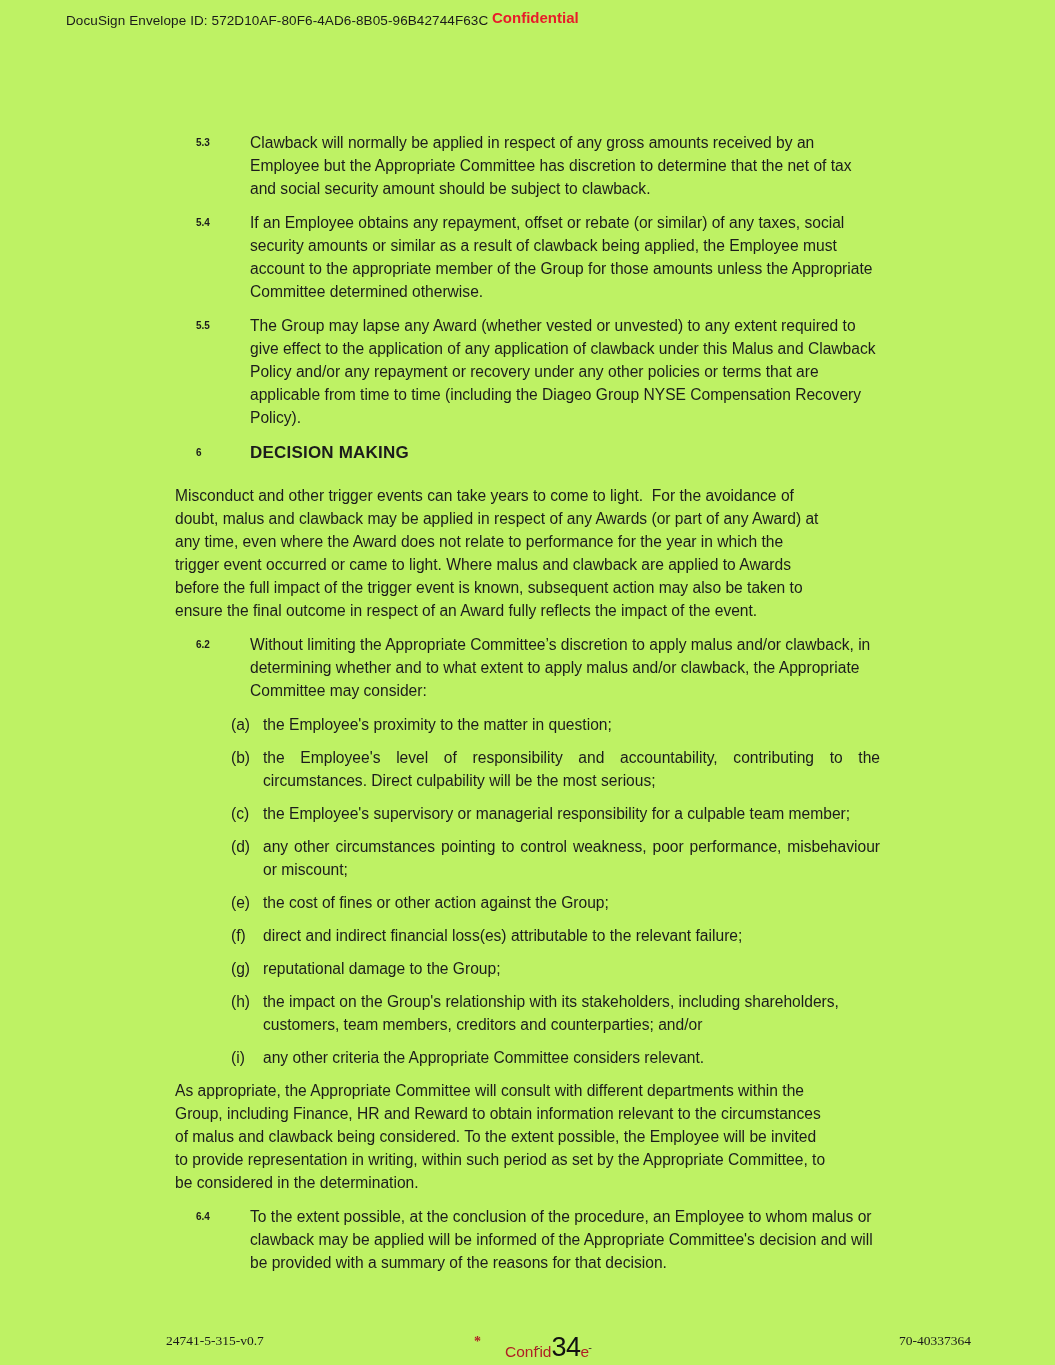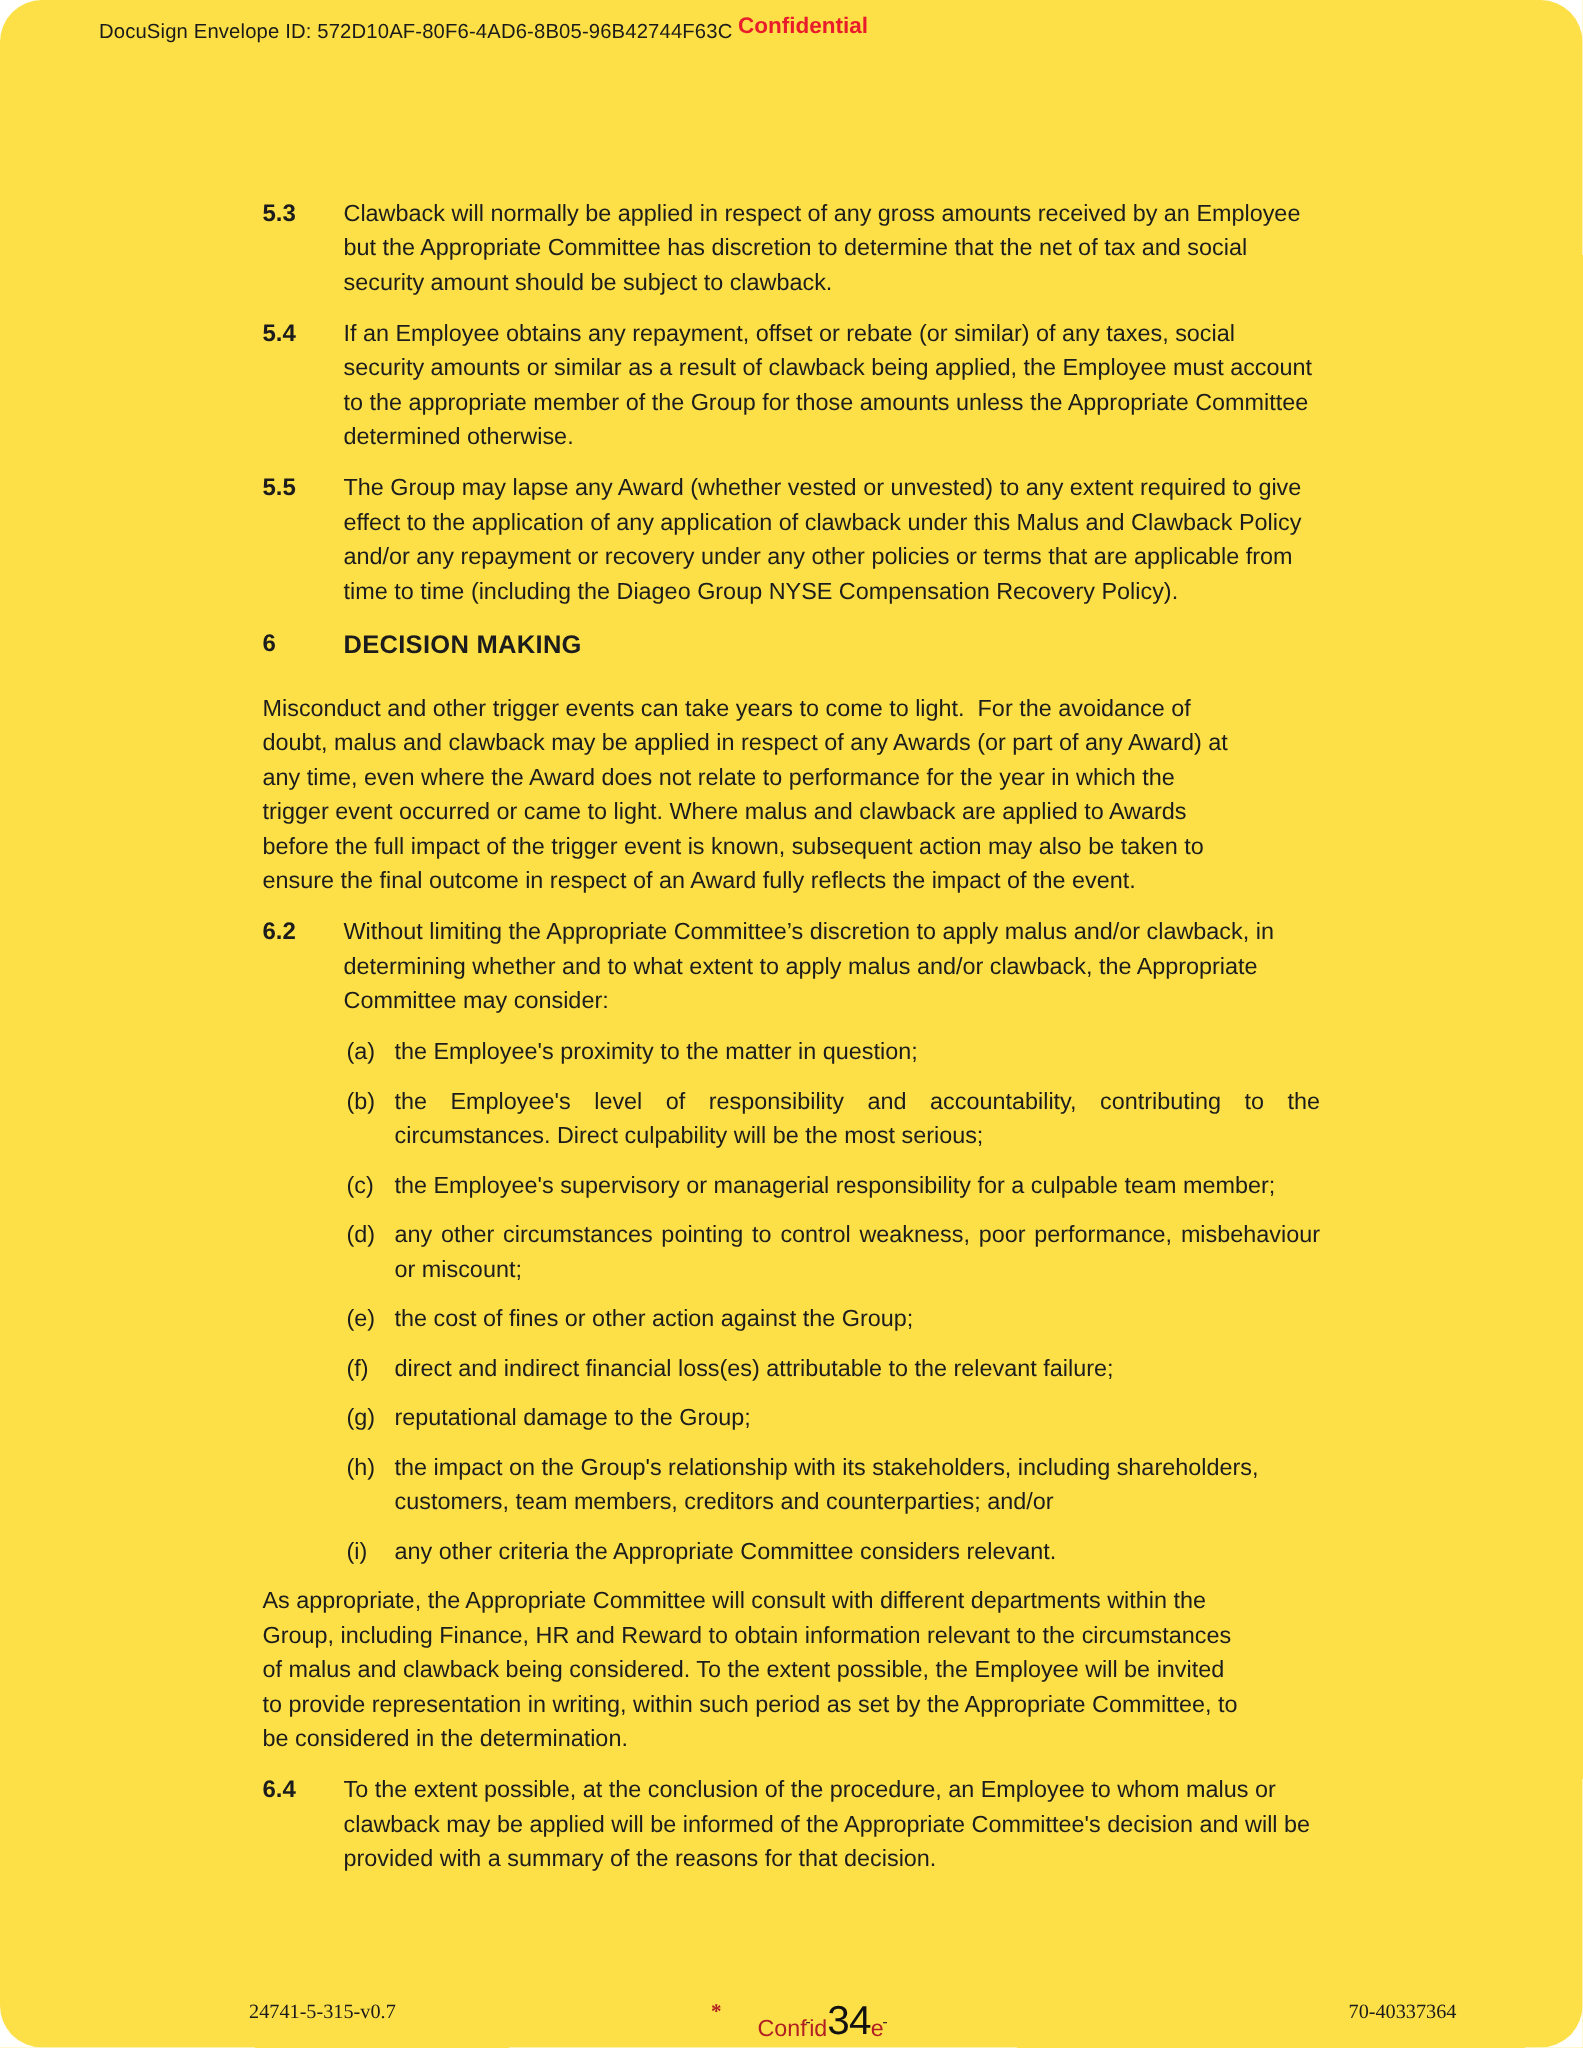--- a/index.html
+++ b/index.html
@@ -1,26 +1,25 @@
 <!DOCTYPE html>
 <html><head>
 <meta charset="utf-8">
 <style>
   * { margin: 0; padding: 0; box-sizing: border-box; }
   html, body { background: #ffffff; }
   .page {
     position: relative;
     width: 1055px;
     height: 1365px;
-    background: #fde047;
+    background: #bef264;
     font-family: "Liberation Sans", sans-serif;
     color: #1c1c1c;
     overflow: hidden;
     margin: 0 auto;
-    border-radius: 28px;
   }
   .doc-header-text {
     position: absolute;
     top: 13px;
     left: 66px;
     font-size: 13.5px;
     color: #1a1a1a;
     letter-spacing: 0.1px;
   }
   .confidential-label {
@@ -35,22 +34,23 @@
     position: absolute;
     top: 131px;
     left: 175px;
     width: 705px;
   }
   .row { display: flex; margin-bottom: 11px; }
   .num {
     flex: 0 0 54px;
     width: 54px;
     font-weight: bold;
-    font-size: 16px;
-    line-height: 23px;
+    font-size: 10px;
+    line-height: 23px;
+    margin-left: 21px;
   }
   .text {
     width: 651px;
     font-size: 15.6px;
     line-height: 23px;
   }
   .heading-row { margin-top: 12px; margin-bottom: 20px; }
   .heading-row h2 {
     font-size: 17px;
     line-height: 23px;

